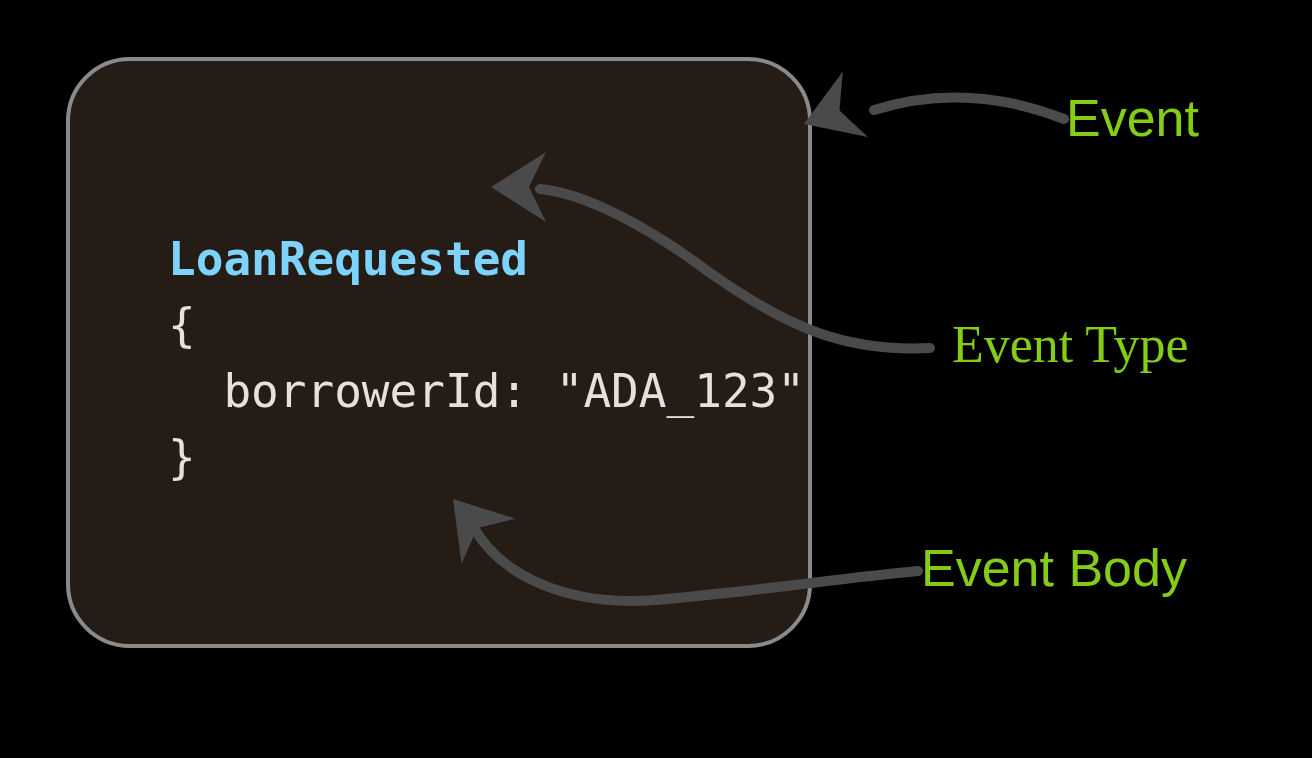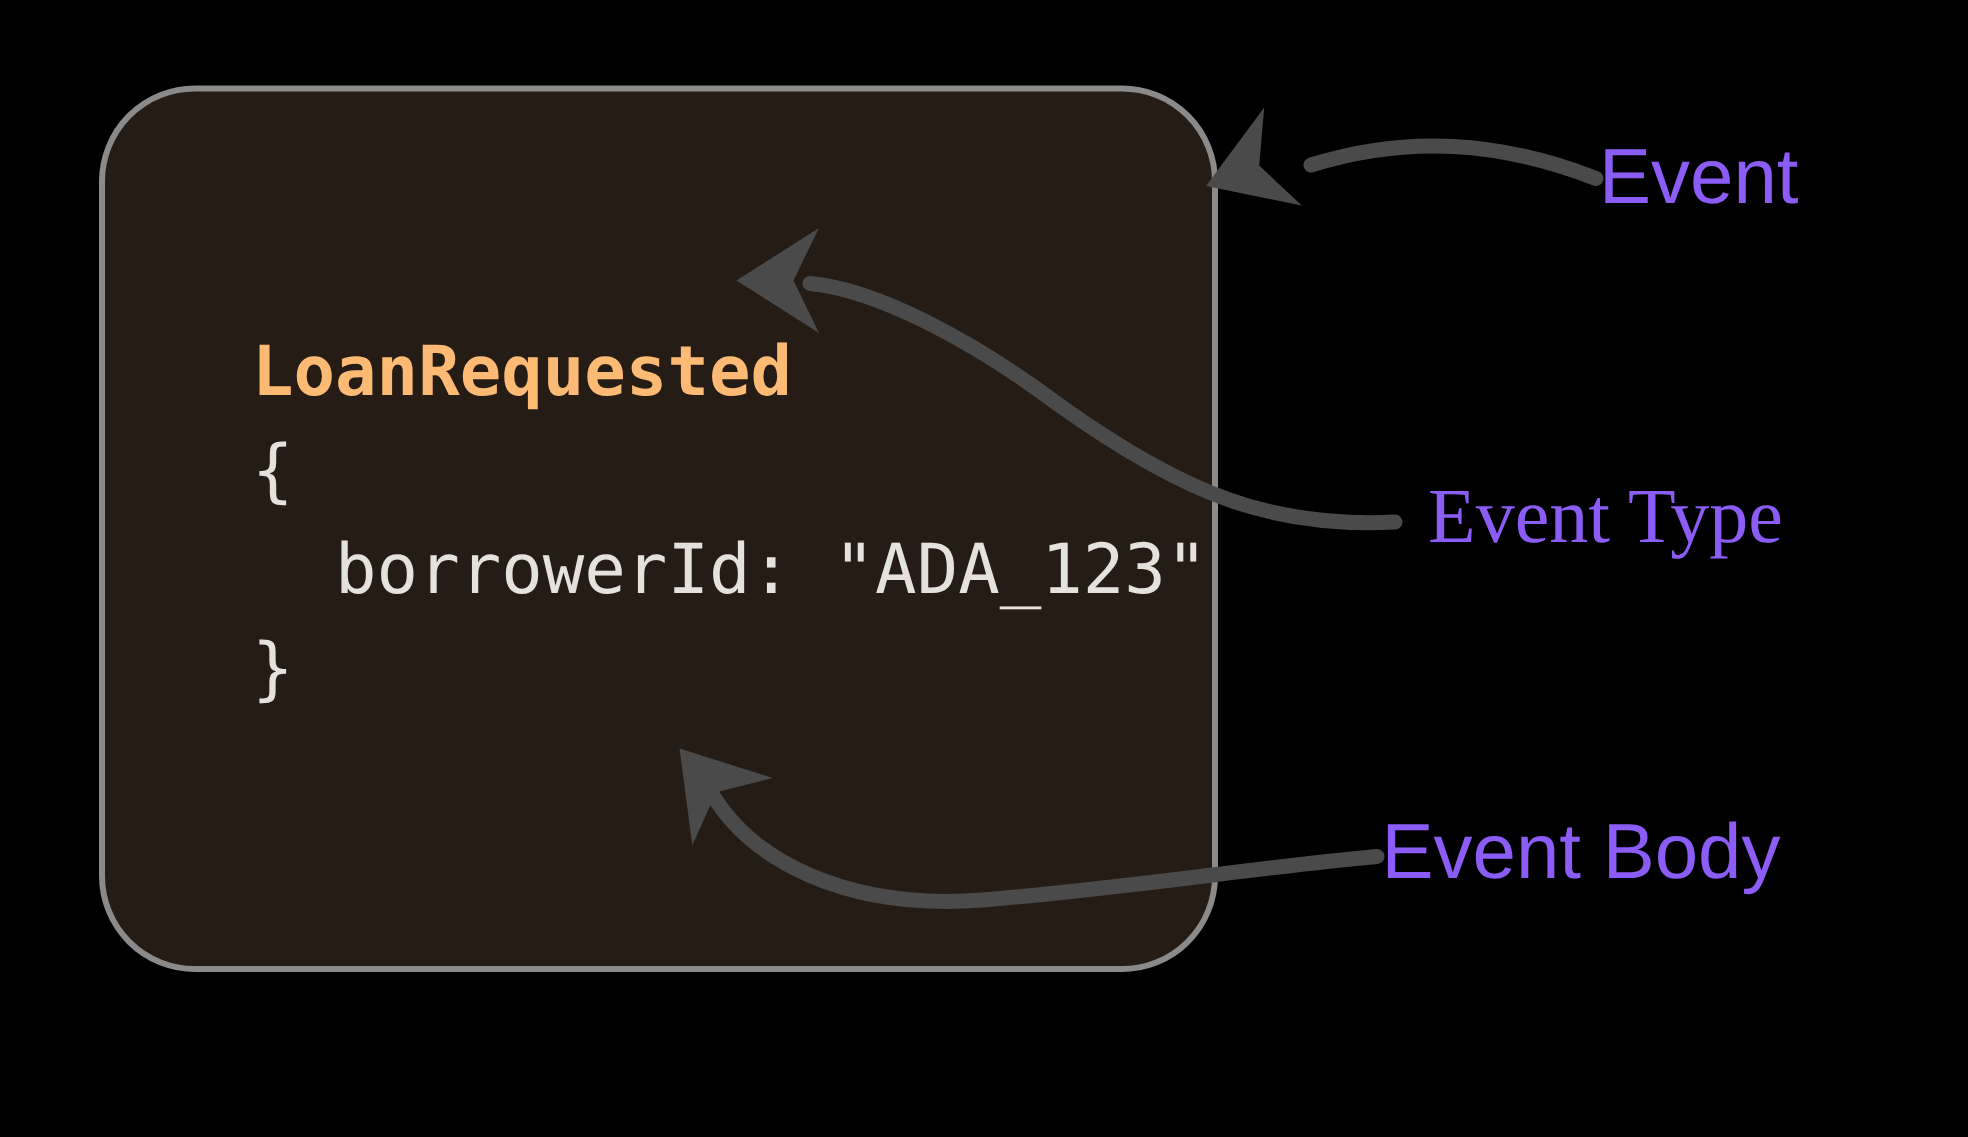--- a/index.html
+++ b/index.html
@@ -34,35 +34,36 @@
     font-size: 46px;
     line-height: 66px;
     color: #e5e1dc;
   }
   .code-line {
     white-space: pre;
     height: 66px;
   }
   .code-line.event-type {
     font-weight: 700;
-    color: #fdba74;
+    color: #7dd3fc;
+    margin-top: 12px;
   }
   .arrow-layer {
     position: absolute;
     left: 0;
     top: 0;
     width: 1312px;
     height: 758px;
     pointer-events: none;
   }
   .annotation-label {
     position: absolute;
     font-size: 52px;
     line-height: 52px;
-    color: #8b5cf6;
+    color: #84cc16;
     white-space: nowrap;
   }
   .label-event      { left: 1066px; top: 92px;  }
   .label-event-type { left: 952px;  top: 319px; font-family: Liberation Serif, serif; }
   .label-event-body { left: 921px;  top: 542px; text-align: right; }
 </style>
 </head>
 <body>
 
 <div class="canvas">

